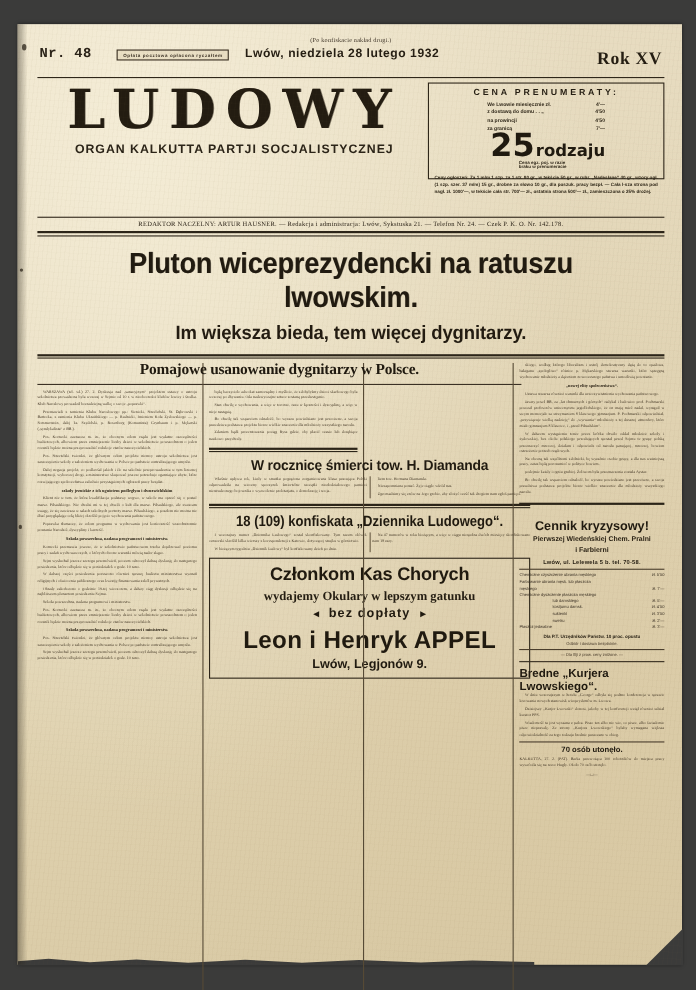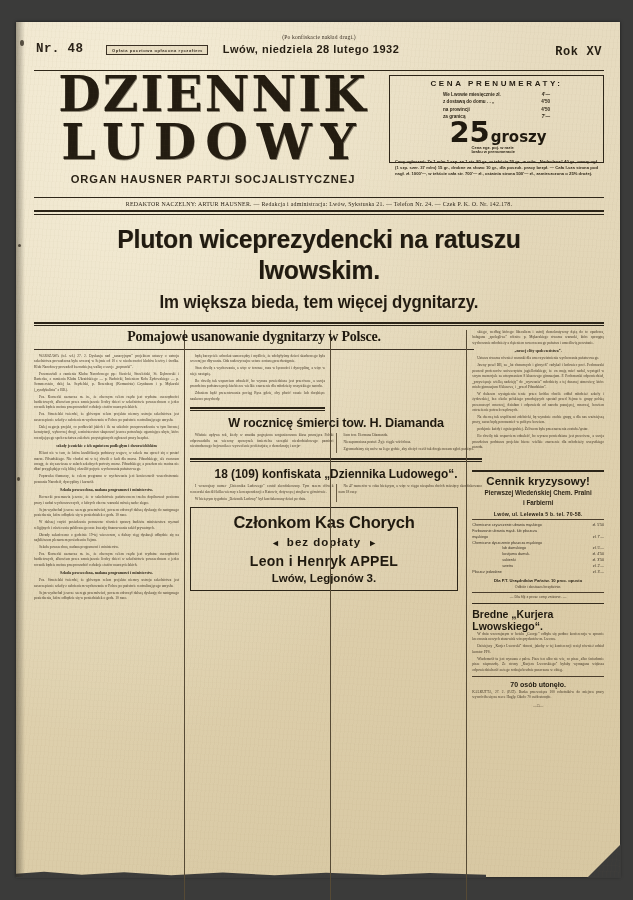--- a/index.html
+++ b/index.html
@@ -36,22 +36,22 @@
   .topbar{position:relative;height:34px;}
   .issue-no{position:absolute;left:2px;top:6px;font-family:Liberation Mono, monospace;
     font-weight:bold;font-size:12.5px;letter-spacing:.4px;color:#2a2218;}
   .post-stamp{position:absolute;left:72px;top:9px;border:1.1px solid #3a3024;padding:1.5px 5px;
     font-family:"Liberation Sans",sans-serif;font-size:4.1px;font-weight:bold;letter-spacing:.55px;
     color:#3a3024;background:rgba(215,200,165,.35);}
   .edition-note{position:absolute;left:0;right:0;top:-2px;text-align:center;
     font-size:5.6px;font-family:"Liberation Serif",serif;color:#3c3226;letter-spacing:.2px;}
   .dateline{position:absolute;left:0;right:16px;top:7px;text-align:center;
     font-family:"Liberation Sans",sans-serif;font-weight:bold;font-size:11px;letter-spacing:.5px;color:#241d12;}
-  .year{position:absolute;right:2px;top:9px;font-family:Liberation Mono, monospace;
-    font-weight:bold;font-size:12px;letter-spacing:.6px;color:#241d12;}
+  .year{position:absolute;right:2px;top:9px;font-family:Liberation Serif, serif;
+    font-weight:bold;font-size:16px;letter-spacing:.6px;color:#241d12;}
 
   
   .masthead{position:relative;height:122px;border-top:1.4px solid #2e2619;padding-top:3px;}
   .logo-wrap{position:absolute;left:0;top:2px;width:358px;}
   .logo-l1,.logo-l2{
     font-family:"DejaVu Serif",serif;font-weight:bold;color:#231c11;
     line-height:.88;letter-spacing:2px;text-align:center;
     text-shadow:.6px .6px 0 rgba(40,32,20,.5);
   }
   .logo-l1{font-size:49px;}
@@ -134,25 +134,25 @@
     letter-spacing:5.5px;color:#241d12;
   }
 
   
   .advert{border:1.6px solid #2b2418;padding:5px 4px 6px;margin-top:5px;text-align:center;
     background:rgba(226,214,186,.25);}
   .advert .l1{font-family:"Liberation Sans",sans-serif;font-weight:bold;font-size:16.5px;color:#1f190f;letter-spacing:-.2px;}
   .advert .l2{font-family:"Liberation Serif",serif;font-weight:bold;font-size:11.5px;color:#241d12;margin-top:4px;}
   .advert .l3{font-family:"Liberation Sans",sans-serif;font-weight:bold;font-size:11.5px;color:#1f190f;margin-top:4px;letter-spacing:1px;}
   .advert .l3 .tick{font-size:9px;vertical-align:middle;padding:0 7px;letter-spacing:0;}
-  .advert .l4{font-family:"Liberation Sans",sans-serif;font-weight:bold;font-size:14px;color:#1f190f;margin-top:5px;letter-spacing:.3px;}
+  .advert .l4{font-family:"Liberation Sans",sans-serif;font-weight:bold;font-size:22px;color:#1f190f;margin-top:5px;letter-spacing:.3px;}
   .advert .l5{font-family:"Liberation Sans",sans-serif;font-weight:bold;font-size:11.5px;color:#1f190f;margin-top:3px;}
 
   
-  .cennik{border-top:2px solid #2b2418;margin-top:19px;padding-top:3px;}
+  .cennik{border-top:2px solid #2b2418;margin-top:6px;padding-top:14px;}
   .cennik .t1{font-family:"Liberation Sans",sans-serif;font-weight:bold;font-size:11.5px;color:#1f190f;text-align:center;}
   .cennik .t2{font-family:"Liberation Sans",sans-serif;font-weight:bold;font-size:6.3px;color:#2b2316;text-align:center;line-height:1.4;margin-top:2px;}
   .cennik .t3{font-family:"Liberation Sans",sans-serif;font-weight:bold;font-size:5.2px;color:#2b2316;text-align:center;margin-top:2.5px;letter-spacing:.2px;}
   .cennik .rule{border-bottom:.9px solid #4a3d2c;margin:2.5px 0;}
   .plist{font-family:"Liberation Sans",sans-serif;font-size:3.7px;line-height:1.6;color:#3a3024;}
   .plist .row{display:flex;justify-content:space-between;}
   .plist .row .d{flex:1;overflow:hidden;white-space:nowrap;}
   .plist .ind{padding-left:30px;}
   .cennik .note{font-family:"Liberation Sans",sans-serif;font-weight:bold;font-size:4.2px;color:#2b2316;text-align:center;margin-top:2px;}
   .cennik .note2{font-size:3.7px;font-weight:normal;color:#4a3d2c;}
@@ -183,23 +183,22 @@
       <div class="topbar">
         <div class="issue-no">Nr. 48</div>
         <div class="post-stamp">Opłata pocztowa opłacona ryczałtem</div>
         <div class="edition-note">(Po konfiskacie nakład drugi.)</div>
         <div class="dateline">Lwów, niedziela 28 lutego 1932</div>
         <div class="year">Rok XV</div>
       </div>
 
       <div class="masthead">
         <div class="logo-wrap">
-          <div class="logo-l1">DZIENNIK</div>
           <div class="logo-l2">LUDOWY</div>
-          <div class="organ">ORGAN HAUSNER PARTJI SOCJALISTYCZNEJ</div>
+          <div class="organ">ORGAN KALKUTTA PARTJI SOCJALISTYCZNEJ</div>
         </div>
 
         <div class="pricebox">
           <div class="ttl">CENA PRENUMERATY:</div>
           <div class="price-flex">
             <div class="price-rows">
               <div class="r">
                   <span>We Lwowie miesięcznie zł.</span>
                   <i>4'—</i>
                 </div>
@@ -211,21 +210,21 @@
                   <span>na prowincji</span>
                   <i>4'50</i>
                 </div>
               <div class="r">
                   <span>za granicą</span>
                   <i>7'—</i>
                 </div>
             </div>
             <div class="big-amt">
               <span class="num">25</span>
-              <span class="gr">groszy</span>
+              <span class="gr">rodzaju</span>
             </div>
             <div class="amt-side">Cena egz. poj. w razie braku w prenumeracie</div>
           </div>
           <div class="adrates">
             <b>Ceny ogłoszeń:</b>
             <span>Za 1 m/m 1 szp. za 1 str. 80 gr., w tekście 50 gr., w rubr. „Nadesłane“ 40 gr., wzory ogł. (1 szp. szer. 37 m/m) 15 gr., drobne za słowo 10 gr., dla poszuk. pracy bezpł. — Cała I-sza strona pod nagł. zł. 1000'—, w tekście cała str. 700'— zł., ostatnia strona 500'— zł., zamieszczona o 25% drożej.</span>
           </div>
         </div>
       </div>
 
@@ -284,25 +283,26 @@
 
 
           <div class="boxtop" style="width:292px;"></div>
           <div class="box-hl2" style="width:292px;">18 (109) konfiskata „Dziennika Ludowego“.</div>
           <div class="body twocol" style="width:292px;">
             <p>I wczorajszy numer „Dziennika Ludowego“ został skonfiskowany. Tym razem ołówek cenzorski skreślił kilka wierszy z korespondencji z Katowic, dotyczącej strajku w górnictwie.</p>
             <p>W bieżącym tygodniu „Dziennik Ludowy“ był konfiskowany dzień po dniu.</p>
             <p>Na 47 numerów w roku bieżącym, a więc w ciągu niespełna dwóch miesięcy skonfiskowano nam 18 razy.</p>
           </div>
 
-          <div class="advert" style="width:268px;box-sizing:border-box;">
+          <div class="advert" style="width:292px;box-sizing:border-box;">
             <div class="l1">Członkom Kas Chorych</div>
+            <div class="l2">wydajemy Okulary w lepszym gatunku</div>
             <div class="l3"><span class="tick">◄</span><span>bez dopłaty</span><span class="tick">►</span></div>
             <div class="l4">Leon i Henryk APPEL</div>
-            <div class="l5">Lwów, Legjonów 3.</div>
+            <div class="l5">Lwów, Legjonów 9.</div>
           </div>
         </div>
 
         <div class="col colC"></div>
 
         <div class="col colD">
           <div class="body">
             <p>skiego, według którego liberalizm i ustrój demokratyczny dążą do to opadowa, bałaganu „spolegliwe“ różnice p. Mękarskiego stwarza warunki, które sprzęgną wychowanie młodzieży a dążeniem nowoczesnego państwa i umożliwią powstanie.</p>
             <div class="sub-bold" style="font-size:3.8px;">„nowej elity społeczeństwa“.</div>
             <p>Ustawa stwarza również warunki dla urzeczywistnienia wychowania państwowego.</p>

